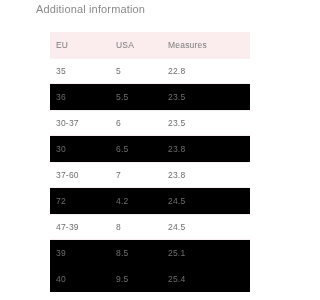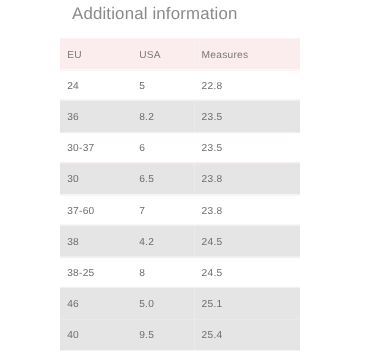--- a/index.html
+++ b/index.html
@@ -18,25 +18,24 @@
   #page {
     position: relative;
     width: 300px;
     height: 300px;
     background: #ffffff;
   }
   .section-title {
     position: absolute;
     left: 36px;
     top: 3px;
-    font-size: 14px;
+    font-size: 11px;
     color: #8a8a8a;
     letter-spacing: 0.15px;
     white-space: nowrap;
-    margin-left: 24px;
   }
   .info-table {
     position: absolute;
     left: 50px;
     top: 32px;
     width: 200px;
     border-collapse: collapse;
     table-layout: fixed;
   }
   .info-table col.c-eu   { width: 60px; }
@@ -56,21 +55,21 @@
     white-space: nowrap;
     margin-top: 39px;
   }
   .info-table thead tr {
     background: #fbeded;
   }
   .info-table thead th {
     color: #7a7a7a;
   }
   .info-table tbody tr.row-tint {
-    background: #e5e5e5;
+    background: #000000;
     border-radius: 10px;
   }
   .info-table tbody tr.row-plain {
     background: #ffffff;
     box-shadow: inset 0 -1px 0 #f7eeee, inset 0 1px 0 #f7eeee;
   }
 </style>
 </head>
 <body>
 
@@ -86,57 +85,57 @@
     </colgroup>
     <thead>
       <tr>
         <th>EU</th>
         <th>USA</th>
         <th>Measures</th>
       </tr>
     </thead>
     <tbody>
       <tr class="row-plain">
-        <td>24</td>
+        <td>35</td>
         <td>5</td>
         <td>22.8</td>
       </tr>
       <tr class="row-tint">
         <td>36</td>
-        <td>8.2</td>
+        <td>5.5</td>
         <td>23.5</td>
       </tr>
       <tr class="row-plain">
         <td>30-37</td>
         <td>6</td>
         <td>23.5</td>
       </tr>
       <tr class="row-tint">
         <td>30</td>
         <td>6.5</td>
         <td>23.8</td>
       </tr>
       <tr class="row-plain">
         <td>37-60</td>
         <td>7</td>
         <td>23.8</td>
       </tr>
       <tr class="row-tint">
-        <td>38</td>
+        <td>72</td>
         <td>4.2</td>
         <td>24.5</td>
       </tr>
       <tr class="row-plain">
-        <td>38-25</td>
+        <td>47-39</td>
         <td>8</td>
         <td>24.5</td>
       </tr>
       <tr class="row-tint">
-        <td>46</td>
-        <td>5.0</td>
+        <td>39</td>
+        <td>8.5</td>
         <td>25.1</td>
       </tr>
       <tr class="row-tint">
         <td>40</td>
         <td>9.5</td>
         <td>25.4</td>
       </tr>
     </tbody>
   </table>
 

